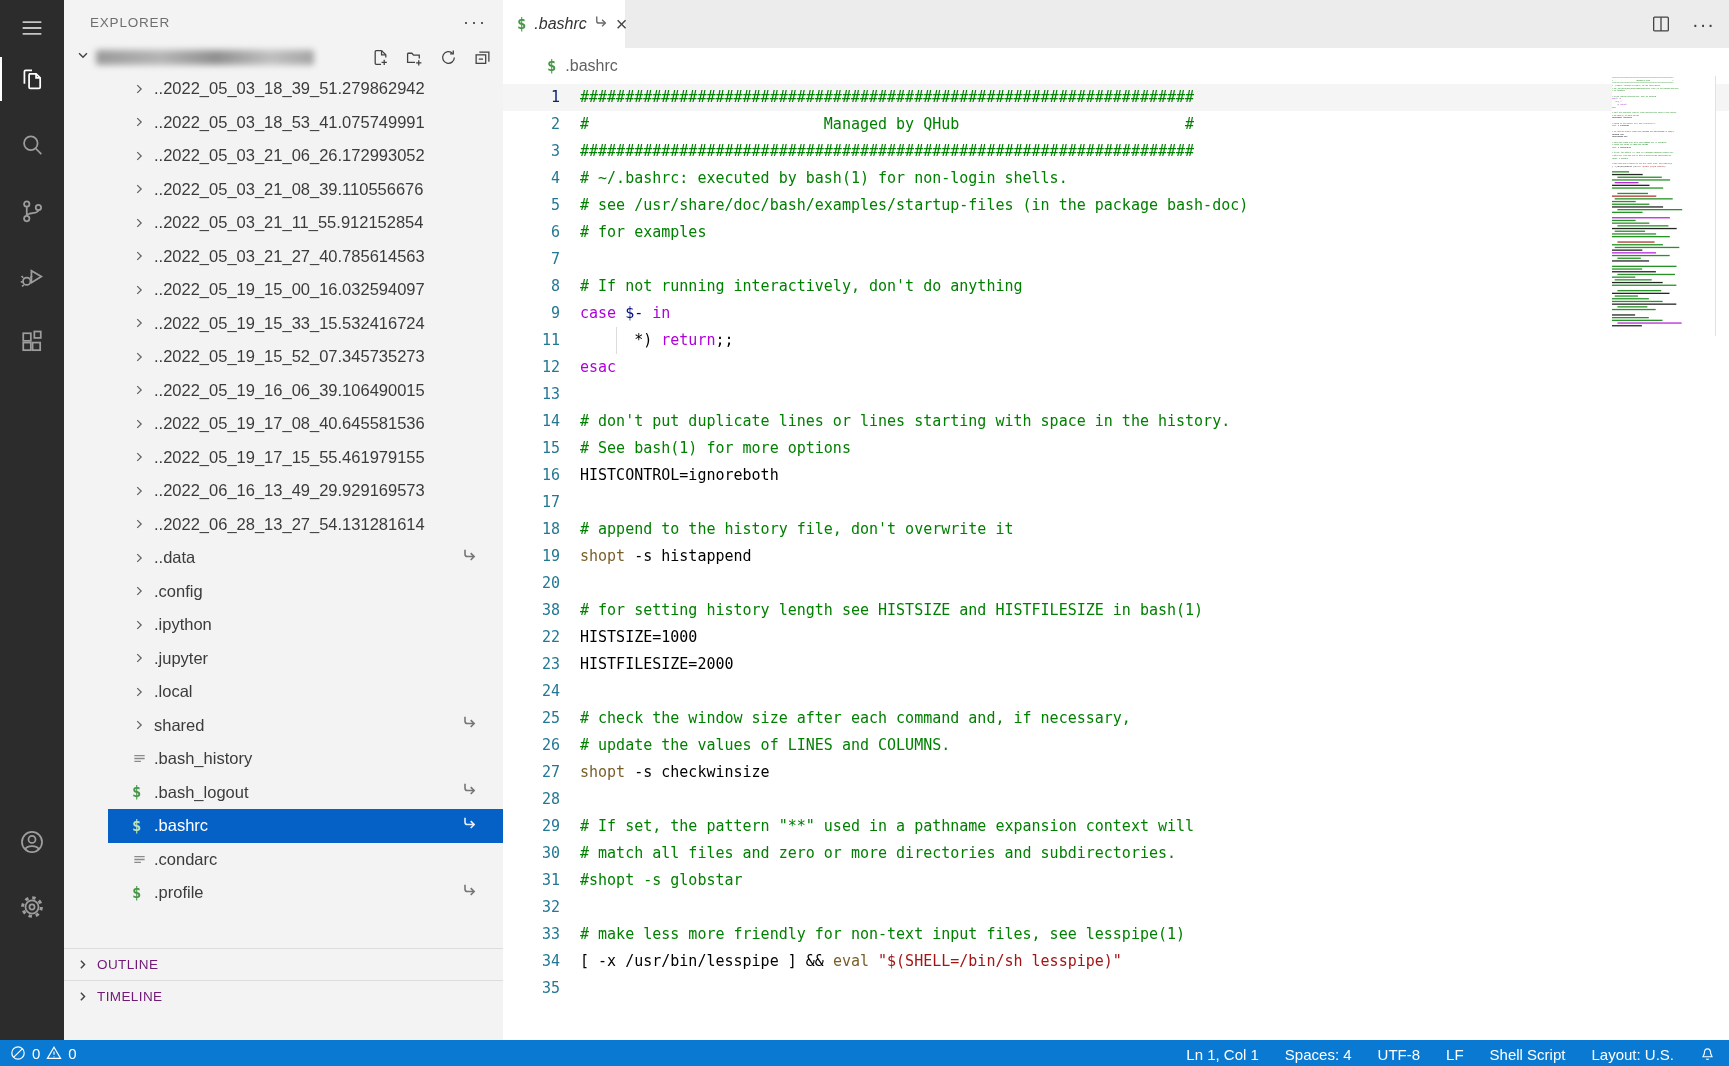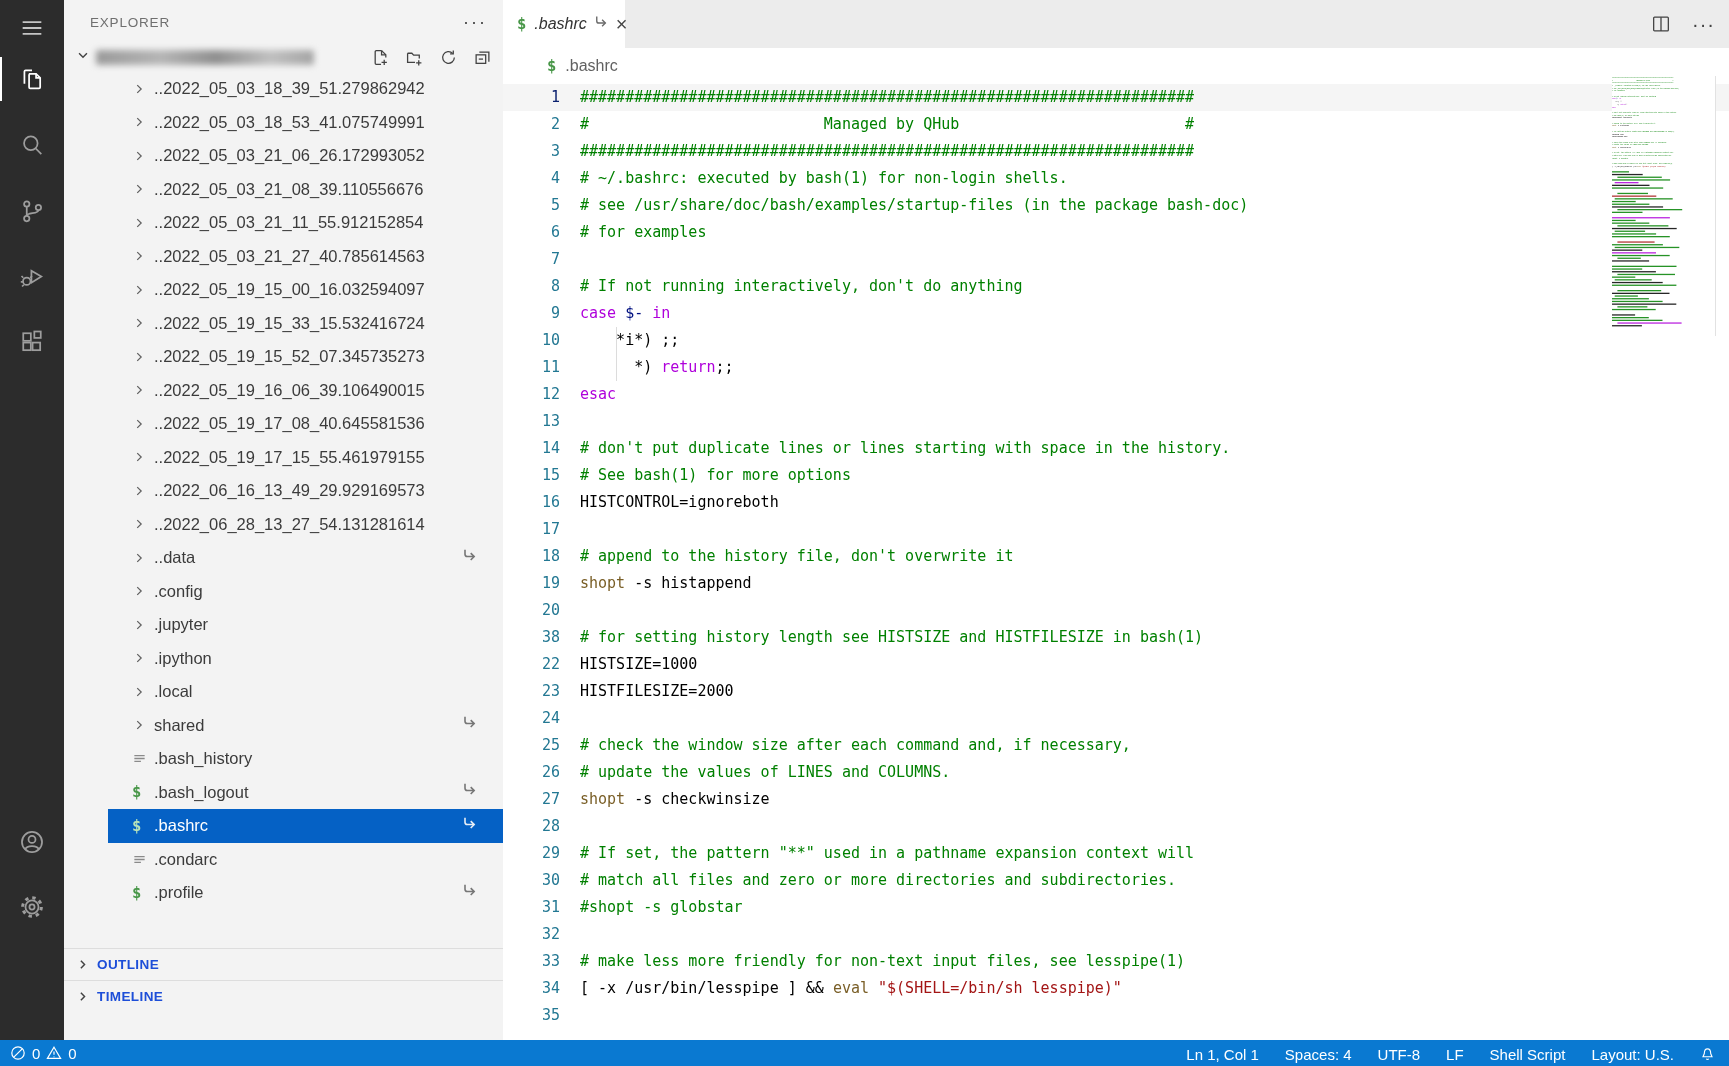--- a/index.html
+++ b/index.html
@@ -32,21 +32,21 @@
   .tree-row .link-arrow { position:absolute; right:26px; color:#767676; }
   .tree-row.selected { background:#0561C5; color:#ffffff; }
   .tree-row.selected .label { color:#fff; }
   .tree-row.selected .link-arrow { color:#e8eef6; }
   .shell-glyph { font-family:"DejaVu Sans Mono", monospace; font-weight:bold; font-size:15.5px; color:#479647; }
   .tree-row.selected .shell-glyph { color:#b9e4b9; }
   .txt-icon { color:#8a8a8a; }
 
   .sb-sections { position:absolute; left:0; right:0; top:948px; }
   .sb-section { height:32px; display:flex; align-items:center; padding-left:12px; border-top:1px solid #dddddd; color:#3b3b3b; cursor:pointer; }
-  .sb-section .sec-label { font-size:13.5px; font-weight:bold; letter-spacing:0.4px; color:#1d4ed8; margin-left:8px; }
+  .sb-section .sec-label { font-size:13.5px; font-weight:normal; letter-spacing:0.4px; color:#701a75; margin-left:8px; }
   .sb-section svg { color:#424242; }
 
   
   .editor { position:absolute; left:503px; top:0; right:0; height:1040px; background:#fff; }
   .tabbar { position:absolute; top:0; left:0; right:0; height:48px; background:#ECECEC; }
   .tab { position:absolute; left:0; top:0; height:48px; width:122px; background:#ffffff; display:flex; align-items:center; padding:0 10px 0 14px; cursor:pointer; }
   .tab .tab-label { font-size:16px; font-style:italic; color:#333; margin:0 6px 0 8px; }
   .tab .tab-link { color:#6a6a6a; }
   .tab .tab-close { margin-left:8px; font-size:20px; color:#474747; line-height:16px; cursor:pointer; }
   .tab-actions { position:absolute; right:14px; top:0; height:48px; display:flex; align-items:center; gap:20px; color:#424242; }
@@ -316,29 +316,29 @@
             </svg>
           </span>
           <span class="label">.config</span>
         </div>
         <div class="tree-row">
           <span class="slot">
             <svg width="14" height="14" viewBox="0 0 16 16" fill="none" stroke="currentColor" stroke-width="1.4">
               <path d="M6 3.5 10.5 8 6 12.5"></path>
             </svg>
           </span>
+          <span class="label">.ipython</span>
+        </div>
+        <div class="tree-row">
+          <span class="slot">
+            <svg width="14" height="14" viewBox="0 0 16 16" fill="none" stroke="currentColor" stroke-width="1.4">
+              <path d="M6 3.5 10.5 8 6 12.5"></path>
+            </svg>
+          </span>
           <span class="label">.jupyter</span>
-        </div>
-        <div class="tree-row">
-          <span class="slot">
-            <svg width="14" height="14" viewBox="0 0 16 16" fill="none" stroke="currentColor" stroke-width="1.4">
-              <path d="M6 3.5 10.5 8 6 12.5"></path>
-            </svg>
-          </span>
-          <span class="label">.ipython</span>
         </div>
         <div class="tree-row">
           <span class="slot">
             <svg width="14" height="14" viewBox="0 0 16 16" fill="none" stroke="currentColor" stroke-width="1.4">
               <path d="M6 3.5 10.5 8 6 12.5"></path>
             </svg>
           </span>
           <span class="label">.local</span>
         </div>
         <div class="tree-row">
@@ -444,21 +444,20 @@
     <div class="code-area" id="code">
         <div class="line current"><span class="num">1</span><span class="codetext"><span class="tok-comment">####################################################################</span></span></div>
         <div class="line"><span class="num">2</span><span class="codetext"><span class="tok-comment">#                          Managed by QHub                         #</span></span></div>
         <div class="line"><span class="num">3</span><span class="codetext"><span class="tok-comment">####################################################################</span></span></div>
         <div class="line"><span class="num">4</span><span class="codetext"><span class="tok-comment"># ~/.bashrc: executed by bash(1) for non-login shells.</span></span></div>
         <div class="line"><span class="num">5</span><span class="codetext"><span class="tok-comment"># see /usr/share/doc/bash/examples/startup-files (in the package bash-doc)</span></span></div>
         <div class="line"><span class="num">6</span><span class="codetext"><span class="tok-comment"># for examples</span></span></div>
         <div class="line"><span class="num">7</span><span class="codetext"></span></div>
         <div class="line"><span class="num">8</span><span class="codetext"><span class="tok-comment"># If not running interactively, don't do anything</span></span></div>
         <div class="line"><span class="num">9</span><span class="codetext"><span class="tok-keyword">case</span><span class="tok-plain"> </span><span class="tok-variable">$-</span><span class="tok-plain"> </span><span class="tok-keyword">in</span></span></div>
-        <div class="line"><span class="num">10</span><span class="codetext"><span class="tok-plain">    *i*) ;;</span></span><span class="guide"></span></div>
         <div class="line"><span class="num">11</span><span class="codetext"><span class="tok-plain">      *) </span><span class="tok-keyword">return</span><span class="tok-plain">;;</span></span><span class="guide"></span></div>
         <div class="line"><span class="num">12</span><span class="codetext"><span class="tok-keyword">esac</span></span></div>
         <div class="line"><span class="num">13</span><span class="codetext"></span></div>
         <div class="line"><span class="num">14</span><span class="codetext"><span class="tok-comment"># don't put duplicate lines or lines starting with space in the history.</span></span></div>
         <div class="line"><span class="num">15</span><span class="codetext"><span class="tok-comment"># See bash(1) for more options</span></span></div>
         <div class="line"><span class="num">16</span><span class="codetext"><span class="tok-plain">HISTCONTROL=ignoreboth</span></span></div>
         <div class="line"><span class="num">17</span><span class="codetext"></span></div>
         <div class="line"><span class="num">18</span><span class="codetext"><span class="tok-comment"># append to the history file, don't overwrite it</span></span></div>
         <div class="line"><span class="num">19</span><span class="codetext"><span class="tok-function">shopt</span><span class="tok-plain"> -s histappend</span></span></div>
         <div class="line"><span class="num">20</span><span class="codetext"></span></div>

